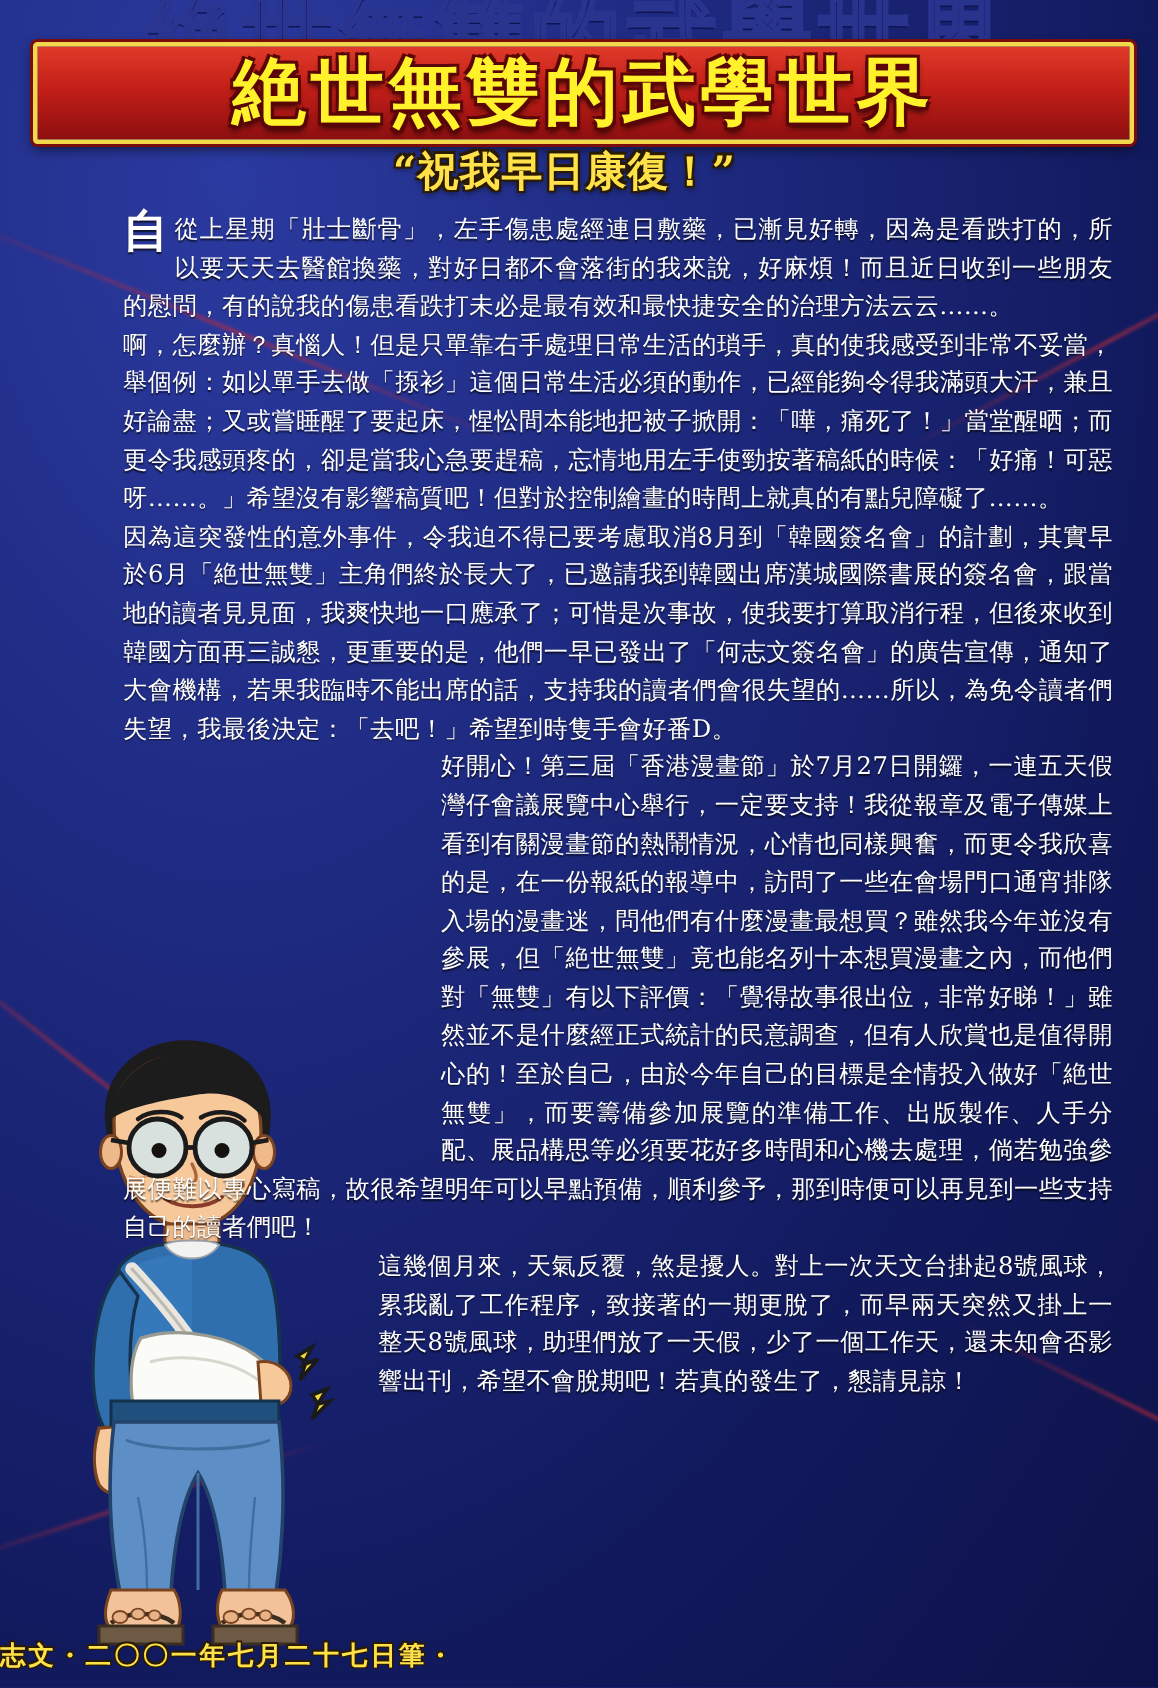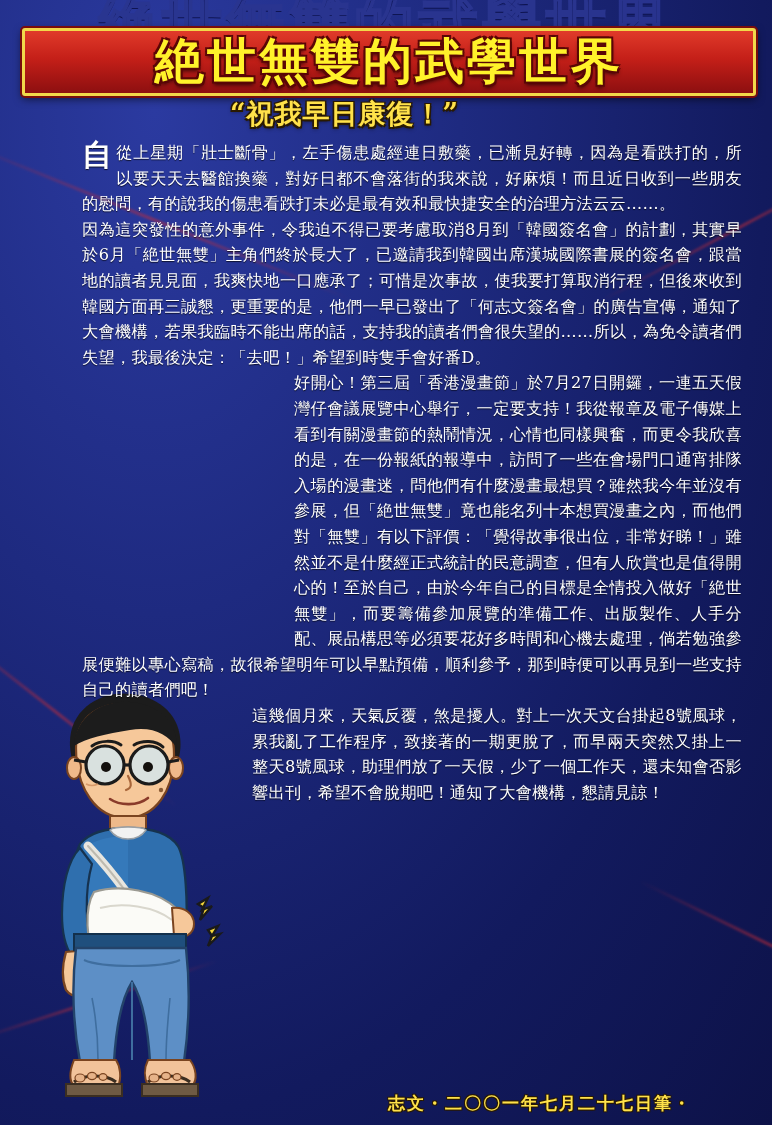--- a/index.html
+++ b/index.html
@@ -89,20 +89,21 @@
     left: 0;
     width: 689px;
     text-align: center;
     font-family: "DejaVu Serif", serif;
     font-weight: bold;
     font-size: 27px;
     color: #ffe24a;
     letter-spacing: 1px;
     text-shadow: -1.5px -1.5px 0 #2a1a00, 1.5px -1.5px 0 #2a1a00, -1.5px 1.5px 0 #2a1a00, 1.5px 1.5px 0 #2a1a00, 0 2px 4px rgba(0,0,0,0.7);
     white-space: nowrap;
+    padding-left: 32px;
   }
 
   
   .body-text {
     position: absolute;
     top: 140px;
     left: 82px;
     width: 660px;
     color: #ffffff;
     font-family: "DejaVu Serif", serif;
@@ -138,21 +139,21 @@
     width: 170px;
     height: 78px;
     margin: 0;
   }
 
   .signature {
     position: absolute;
     left: 0;
     width: 692px;
     bottom: 10px;
-    text-align: right;
+    text-align: left;
     font-family: "DejaVu Serif", serif;
     font-weight: bold;
     font-size: 17px;
     color: #ffe24a;
     letter-spacing: 2px;
     text-shadow: -1px -1px 0 #2a1a00, 1px -1px 0 #2a1a00, -1px 1px 0 #2a1a00, 1px 1px 0 #2a1a00;
   }
 
   
   .illustration {
@@ -260,23 +261,24 @@
         <ellipse cx="81" cy="409" rx="4" ry="3.4"></ellipse>
         <ellipse cx="132" cy="410" rx="5" ry="4"></ellipse>
         <ellipse cx="144" cy="408" rx="4.5" ry="3.6"></ellipse>
         <ellipse cx="155" cy="409" rx="4" ry="3.4"></ellipse>
       </g>
     </svg>
   </div>
 
   <div class="body-text">
     <p><span class="drop-lead">自</span><span>從上星期「壯士斷骨」，左手傷患處經連日敷藥，已漸見好轉，因為是看跌打的，所以要天天去醫館換藥，對好日都不會落街的我來說，好麻煩！而且近日收到一些朋友的慰問，有的說我的傷患看跌打未必是最有效和最快捷安全的治理方法云云……。</span></p>
+    <p>啊，怎麼辦？真惱人！但是只單靠右手處理日常生活的瑣手，真的使我感受到非常不妥當，舉個例：如以單手去做「揼衫」這個日常生活必須的動作，已經能夠令得我滿頭大汗，兼且好論盡；又或嘗睡醒了要起床，惺忪間本能地把被子掀開：「嘩，痛死了！」當堂醒晒；而更令我感頭疼的，卻是當我心急要趕稿，忘情地用左手使勁按著稿紙的時候：「好痛！可惡呀……。」希望沒有影響稿質吧！但對於控制繪畫的時間上就真的有點兒障礙了……。</p>
     <p>因為這突發性的意外事件，令我迫不得已要考慮取消8月到「韓國簽名會」的計劃，其實早於6月「絶世無雙」主角們終於長大了，已邀請我到韓國出席漢城國際書展的簽名會，跟當地的讀者見見面，我爽快地一口應承了；可惜是次事故，使我要打算取消行程，但後來收到韓國方面再三誠懇，更重要的是，他們一早已發出了「何志文簽名會」的廣告宣傳，通知了大會機構，若果我臨時不能出席的話，支持我的讀者們會很失望的……所以，為免令讀者們失望，我最後決定：「去吧！」希望到時隻手會好番D。</p>
 
     <div class="wrap-shape"></div>
     <p>好開心！第三屆「香港漫畫節」於7月27日開鑼，一連五天假灣仔會議展覽中心舉行，一定要支持！我從報章及電子傳媒上看到有關漫畫節的熱鬧情況，心情也同樣興奮，而更令我欣喜的是，在一份報紙的報導中，訪問了一些在會場門口通宵排隊入場的漫畫迷，問他們有什麼漫畫最想買？雖然我今年並沒有參展，但「絶世無雙」竟也能名列十本想買漫畫之內，而他們對「無雙」有以下評價：「覺得故事很出位，非常好睇！」雖然並不是什麼經正式統計的民意調查，但有人欣賞也是值得開心的！至於自己，由於今年自己的目標是全情投入做好「絶世無雙」，而要籌備參加展覽的準備工作、出版製作、人手分配、展品構思等必須要花好多時間和心機去處理，倘若勉強參展便難以專心寫稿，故很希望明年可以早點預備，順利參予，那到時便可以再見到一些支持自己的讀者們吧！</p>
     <div class="wrap-shape2"></div>
-    <p>這幾個月來，天氣反覆，煞是擾人。對上一次天文台掛起8號風球，累我亂了工作程序，致接著的一期更脫了，而早兩天突然又掛上一整天8號風球，助理們放了一天假，少了一個工作天，還未知會否影響出刊，希望不會脫期吧！通知了大會機構，懇請見諒！</p>
+    <p>這幾個月來，天氣反覆，煞是擾人。對上一次天文台掛起8號風球，累我亂了工作程序，致接著的一期更脫了，而早兩天突然又掛上一整天8號風球，助理們放了一天假，少了一個工作天，還未知會否影響出刊，希望不會脫期吧！若真的發生了，懇請見諒！</p>
   </div>
 
   <div class="signature">志文・二〇〇一年七月二十七日筆・</div>
 
 </div>
 
 </body></html>

